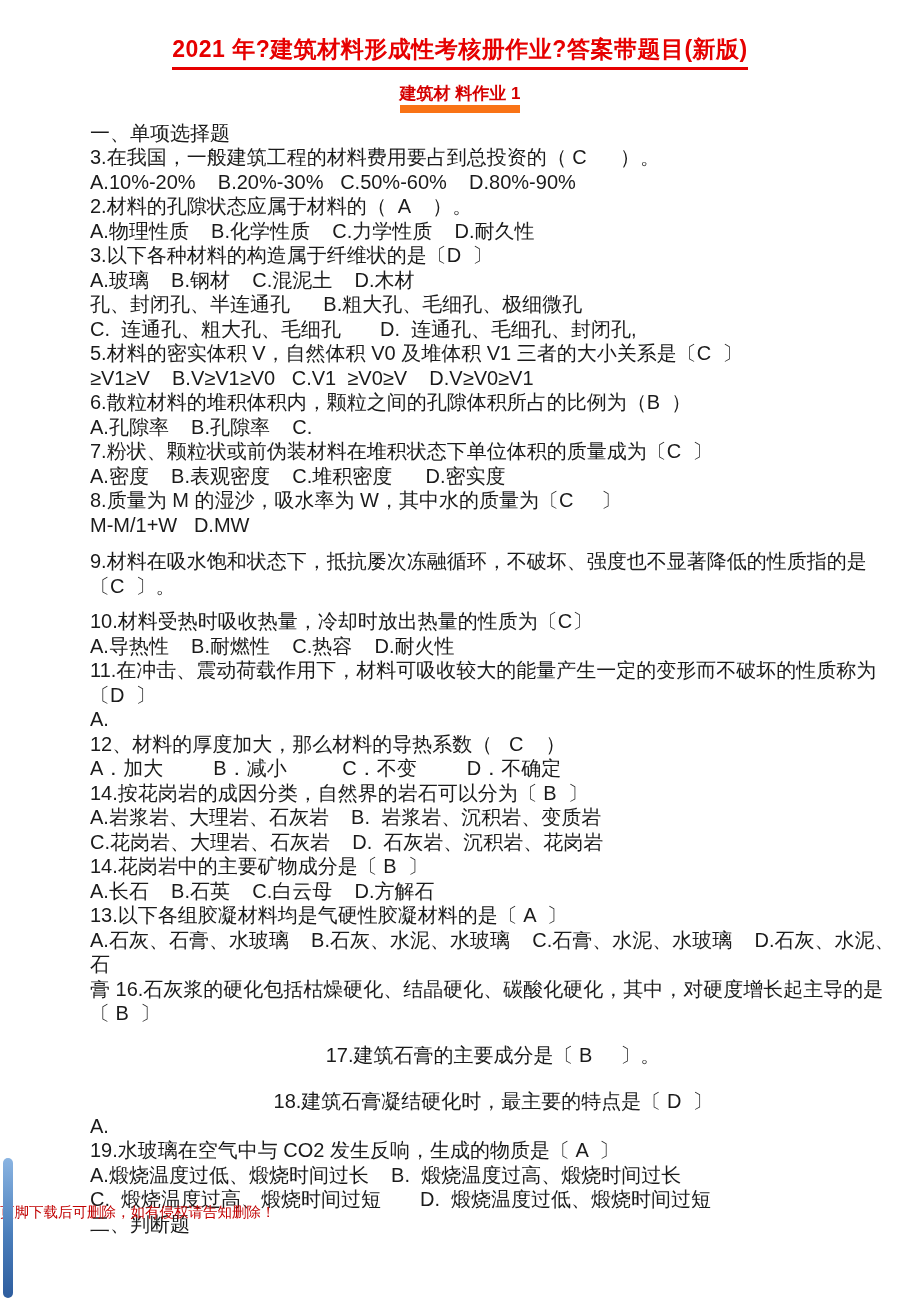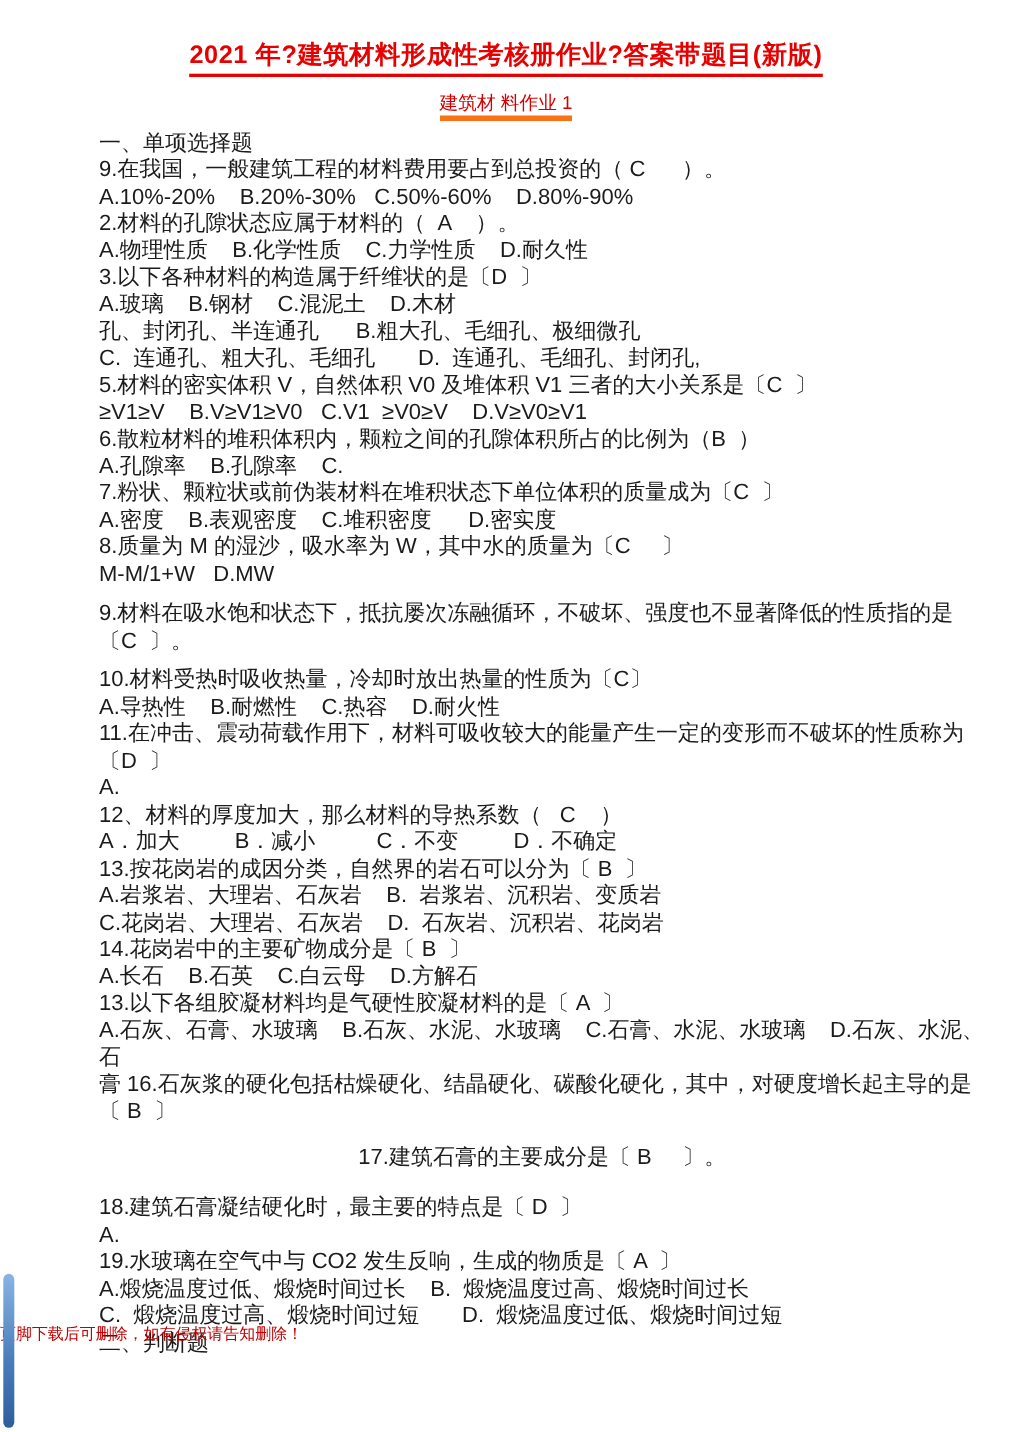--- a/index.html
+++ b/index.html
@@ -17,40 +17,40 @@
     font-size:23px; font-weight:bold;
     color:#e60000;
     border-bottom:3px solid #e60000;
     padding-bottom:3px;
     letter-spacing:0.5px;
     line-height:1.2;
   }
   .doc-subtitle{
     display:inline-block;
     margin-top:13px;
-    font-size:17px; font-weight:normal;
+    font-size:17px; font-weight:bold;
     color:#d40000;
-    border-bottom:5px solid #f97316;
+    border-bottom:8px solid #f97316;
     padding-bottom:1px;
     line-height:1.25;
   }
   .content{
     margin:8px 24px 0 90px;
     font-size:20px;
     line-height:24.5px;
     color:#1b1b1b;
   }
   .content p{
     margin:0;
     white-space:pre-wrap;
   }
   .g12{margin-top:12px !important;}
   .g11{margin-top:11px !important;}
   .g17{margin-top:17px !important;text-align:center;}
-  .g22{margin-top:22px !important;}
+  .g22{margin-top:22px !important;text-align:center;}
   .g21{margin-top:21px !important;}
   .footer{
     position:absolute;
     left:0; top:1203px; width:100%;
     font-size:14.5px;
     color:#c00000;
   }
   .accent-bar{
     position:absolute;
     left:3px; top:1158px;
@@ -65,21 +65,21 @@
 <div class="page">
 
   <div class="header">
     <div class="doc-title">2021 年?建筑材料形成性考核册作业?答案带题目(新版)</div>
     <br>
     <div class="doc-subtitle">建筑材 料作业 1</div>
   </div>
 
   <div class="content">
     <p>一、单项选择题</p>
-    <p>9.在我国，一般建筑工程的材料费用要占到总投资的（ C      ）。</p>
+    <p>3.在我国，一般建筑工程的材料费用要占到总投资的（ C      ）。</p>
     <p>A.10%-20%    B.20%-30%   C.50%-60%    D.80%-90%</p>
     <p>2.材料的孔隙状态应属于材料的（  A    ）。</p>
     <p>A.物理性质    B.化学性质    C.力学性质    D.耐久性</p>
     <p>3.以下各种材料的构造属于纤维状的是〔D  〕</p>
     <p>A.玻璃    B.钢材    C.混泥土    D.木材</p>
     <p>孔、封闭孔、半连通孔      B.粗大孔、毛细孔、极细微孔</p>
     <p>C.  连通孔、粗大孔、毛细孔       D.  连通孔、毛细孔、封闭孔,</p>
     <p>5.材料的密实体积 V，自然体积 V0 及堆体积 V1 三者的大小关系是〔C  〕</p>
     <p>≥V1≥V    B.V≥V1≥V0   C.V1  ≥V0≥V    D.V≥V0≥V1</p>
     <p>6.散粒材料的堆积体积内，颗粒之间的孔隙体积所占的比例为（B  ）</p>
@@ -88,21 +88,21 @@
     <p>A.密度    B.表观密度    C.堆积密度      D.密实度</p>
     <p>8.质量为 M 的湿沙，吸水率为 W，其中水的质量为〔C     〕</p>
     <p>M-M/1+W   D.MW</p>
     <p class="g12">9.材料在吸水饱和状态下，抵抗屡次冻融循环，不破坏、强度也不显著降低的性质指的是 〔C  〕。</p>
     <p class="g11">10.材料受热时吸收热量，冷却时放出热量的性质为〔C〕</p>
     <p>A.导热性    B.耐燃性    C.热容    D.耐火性</p>
     <p>11.在冲击、震动荷载作用下，材料可吸收较大的能量产生一定的变形而不破坏的性质称为 〔D  〕</p>
     <p>A.</p>
     <p>12、材料的厚度加大，那么材料的导热系数（   C    ）</p>
     <p>A．加大         B．减小          C．不变         D．不确定</p>
-    <p>13.按花岗岩的成因分类，自然界的岩石可以分为〔 B  〕</p>
+    <p>14.按花岗岩的成因分类，自然界的岩石可以分为〔 B  〕</p>
     <p>A.岩浆岩、大理岩、石灰岩    B.  岩浆岩、沉积岩、变质岩</p>
     <p>C.花岗岩、大理岩、石灰岩    D.  石灰岩、沉积岩、花岗岩</p>
     <p>14.花岗岩中的主要矿物成分是〔 B  〕</p>
     <p>A.长石    B.石英    C.白云母    D.方解石</p>
     <p>13.以下各组胶凝材料均是气硬性胶凝材料的是〔 A  〕</p>
     <p>A.石灰、石膏、水玻璃    B.石灰、水泥、水玻璃    C.石膏、水泥、水玻璃    D.石灰、水泥、石</p>
     <p>膏 16.石灰浆的硬化包括枯燥硬化、结晶硬化、碳酸化硬化，其中，对硬度增长起主导的是〔 B  〕</p>
     <p class="g17">17.建筑石膏的主要成分是〔 B     〕。</p>
     <p class="g22">18.建筑石膏凝结硬化时，最主要的特点是〔 D  〕</p>
     <p>A.</p>

